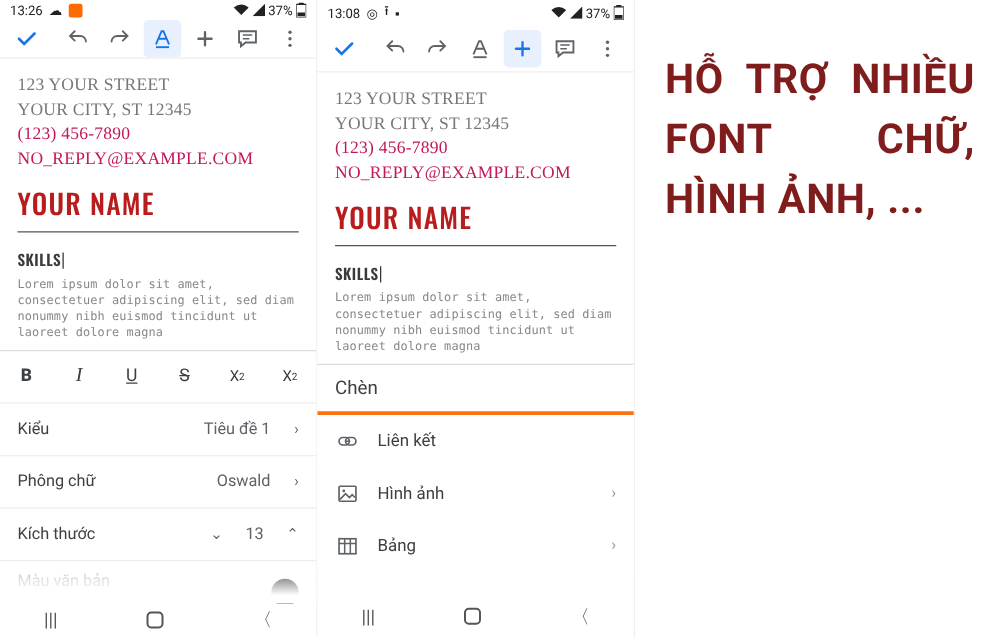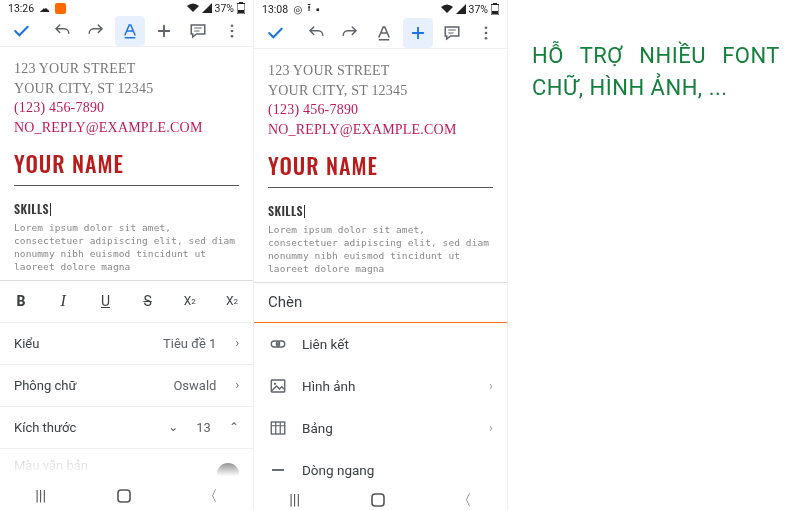--- a/index.html
+++ b/index.html
@@ -37,26 +37,26 @@
   .fmt-sub { font-size: 12px; } .fmt-sub sub { font-size: 8px; }
   .opt-row { display: flex; align-items: center; justify-content: space-between; height: 42px; padding: 0 14px; border-bottom: 1px solid #eee; font-size: 13px; color: #3c4043; }
   .opt-val { color: #5f6368; display: flex; align-items: center; gap: 19px; }
   .chev { color: #5f6368; font-size: 12px; }
   .size-ctrl { display: flex; align-items: center; gap: 18px; color: #5f6368; }
   .fade { position: relative; height: 34px; padding: 0 14px; display: flex; align-items: center; justify-content: space-between; font-size: 13px; color: #bbb; overflow: hidden; }
   .fade::after { content:''; position:absolute; left:0; right:0; top:0; bottom:0; background: linear-gradient(#ffffff00, #fff 80%); }
   .dot { width: 22px; height: 22px; border-radius: 50%; background: #222; position: relative; top: 8px; }
   .navbar { height: 34px; display: flex; align-items: center; justify-content: space-around; margin-top: auto; }
   .nav-ic { color: #555; font-size: 15px; }
-  .insert-head { height: 40px; display: flex; align-items: center; padding: 0 14px; border-bottom: 1px solid #f97316; font-size: 15px; color: #3c4043; }
+  .insert-head { height: 40px; display: flex; align-items: center; padding: 0 14px; border-bottom: 3px solid #f97316; font-size: 15px; color: #3c4043; }
   .ins-row { display: flex; align-items: center; height: 42px; padding: 0 14px; gap: 14px; font-size: 13.5px; color: #3c4043; }
   .ins-ic { width: 20px; display: flex; justify-content: center; color: #5f6368; }
   .ins-chev { margin-left: auto; color: #9aa0a6; font-size: 13px; }
   .rightpane { flex: 1; padding: 40px 20px 0 24px; }
-  .bigtext { font-size: 22px; font-weight: 400; color: #15803d; line-height: 1.45; letter-spacing: .5px; text-align: justify; text-align-last: left; }
+  .bigtext { font-size: 33px; font-weight: 700; color: #7f1d1d; line-height: 1.45; letter-spacing: .5px; text-align: justify; text-align-last: left; }
   svg { display: block; }
 </style>
 </head>
 <body>
 
 <div class="stage">
 
   <div class="phone">
     <div class="statusbar">
       <div class="sb-left">
@@ -306,28 +306,20 @@
       <div class="ins-row">
         <span class="ins-ic">
             <svg width="18" height="18" viewBox="0 0 24 24">
               <rect x="3" y="4" width="18" height="16" fill="none" stroke="#5f6368" stroke-width="1.8"></rect>
               <path d="M3 9 H21 M9 4 V20 M15 4 V20" stroke="#5f6368" stroke-width="1.6"></path>
             </svg>
           </span>
         <span>Bảng</span>
         <span class="ins-chev">›</span>
       </div>
-      <div class="ins-row">
-        <span class="ins-ic">
-            <svg width="18" height="18" viewBox="0 0 24 24">
-              <path d="M4 12 H20" stroke="#5f6368" stroke-width="2.5"></path>
-            </svg>
-          </span>
-        <span>Dòng ngang</span>
-      </div>
     </div>
 
     <div class="navbar">
       <span class="nav-ic">|||</span>
       <span class="nav-ic">
           <svg width="16" height="16" viewBox="0 0 16 16">
             <rect x="2" y="2" width="12" height="12" rx="3" fill="none" stroke="#555" stroke-width="1.6"></rect>
           </svg>
         </span>
       <span class="nav-ic">〈</span>

